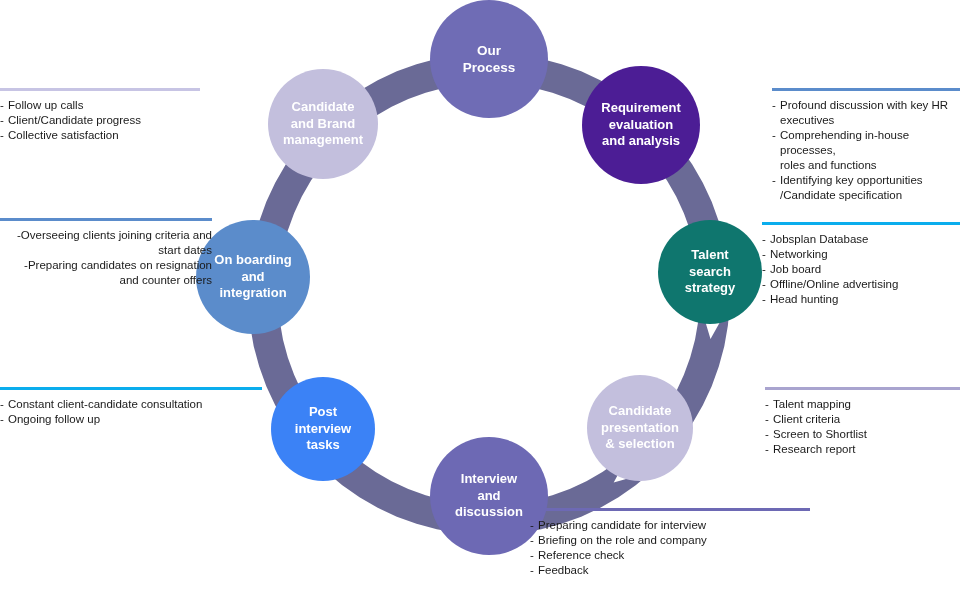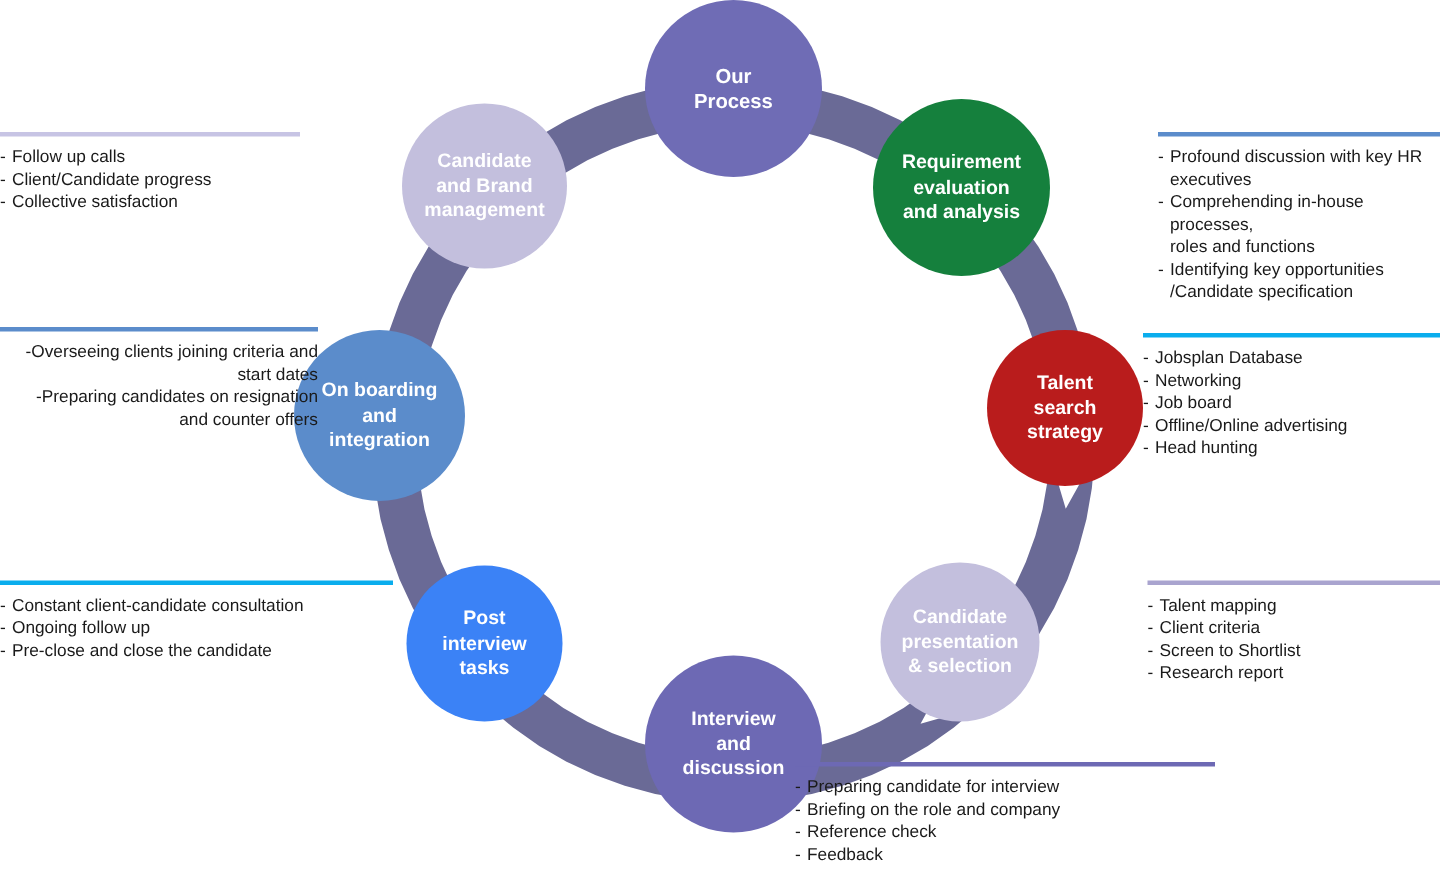--- a/index.html
+++ b/index.html
@@ -84,27 +84,27 @@
         <polygon points="248.2,283.5 250.1,262.5 253.7,241.8 259.2,221.5 266.3,201.8 275.2,182.7 285.7,164.5 297.8,147.3 311.3,131.2 348.3,117.1 333.4,151.5 321.6,165.6 311.0,180.6 301.8,196.6 294.1,213.3 287.8,230.6 283.0,248.3 279.8,266.5 278.2,284.8 267.5,248.9" fill="#6a6a96"></polygon>
         <polygon points="326.2,116.3 342.3,102.8 359.5,90.7 377.7,80.2 396.8,71.3 416.5,64.2 436.8,58.7 457.5,55.1 478.5,53.2 514.6,69.5 479.8,83.2 461.5,84.8 443.3,88.0 425.6,92.8 408.3,99.1 391.6,106.8 375.6,116.0 360.6,126.6 346.5,138.4 364.3,105.5" fill="#6a6a96"></polygon>
       </g>
   </svg>
 
   <div class="node" id="node-center" style="left:430px; top:0px; width:118px; height:118px; background:#6f6cb5; font-size:13.5px;">
     <span class="node-label">Our
 Process</span>
   </div>
 
-  <div class="node" style="left:582px; top:66px; width:118px; height:118px; background:#15803d; font-size:13px;">
+  <div class="node" style="left:582px; top:66px; width:118px; height:118px; background:#4c1d95; font-size:13px;">
     <span class="node-label">Requirement
 evaluation
 and analysis</span>
   </div>
 
-  <div class="node" style="left:658px; top:220px; width:104px; height:104px; background:#b91c1c; font-size:13px;">
+  <div class="node" style="left:658px; top:220px; width:104px; height:104px; background:#0f766e; font-size:13px;">
     <span class="node-label">Talent
 search
 strategy</span>
   </div>
 
   <div class="node" style="left:587px; top:375px; width:106px; height:106px; background:#c3bfdd; font-size:13px;">
     <span class="node-label">Candidate
 presentation
 &amp; selection</span>
   </div>
@@ -173,21 +173,20 @@
       <li>Offline/Online advertising</li>
       <li>Head hunting</li>
     </ul>
   </div>
 
   <div class="ann" style="left:0px; top:387px; width:262px;">
     <div class="ann-rule" style="background:#0aaded;"></div>
     <ul>
       <li>Constant client-candidate consultation</li>
       <li>Ongoing follow up</li>
-      <li>Pre-close and close the candidate</li>
     </ul>
   </div>
 
   <div class="ann" style="left:765px; top:387px; width:195px;">
     <div class="ann-rule" style="background:#a9a4cf;"></div>
     <ul>
       <li>Talent mapping</li>
       <li>Client criteria</li>
       <li>Screen to Shortlist</li>
       <li>Research report</li>

